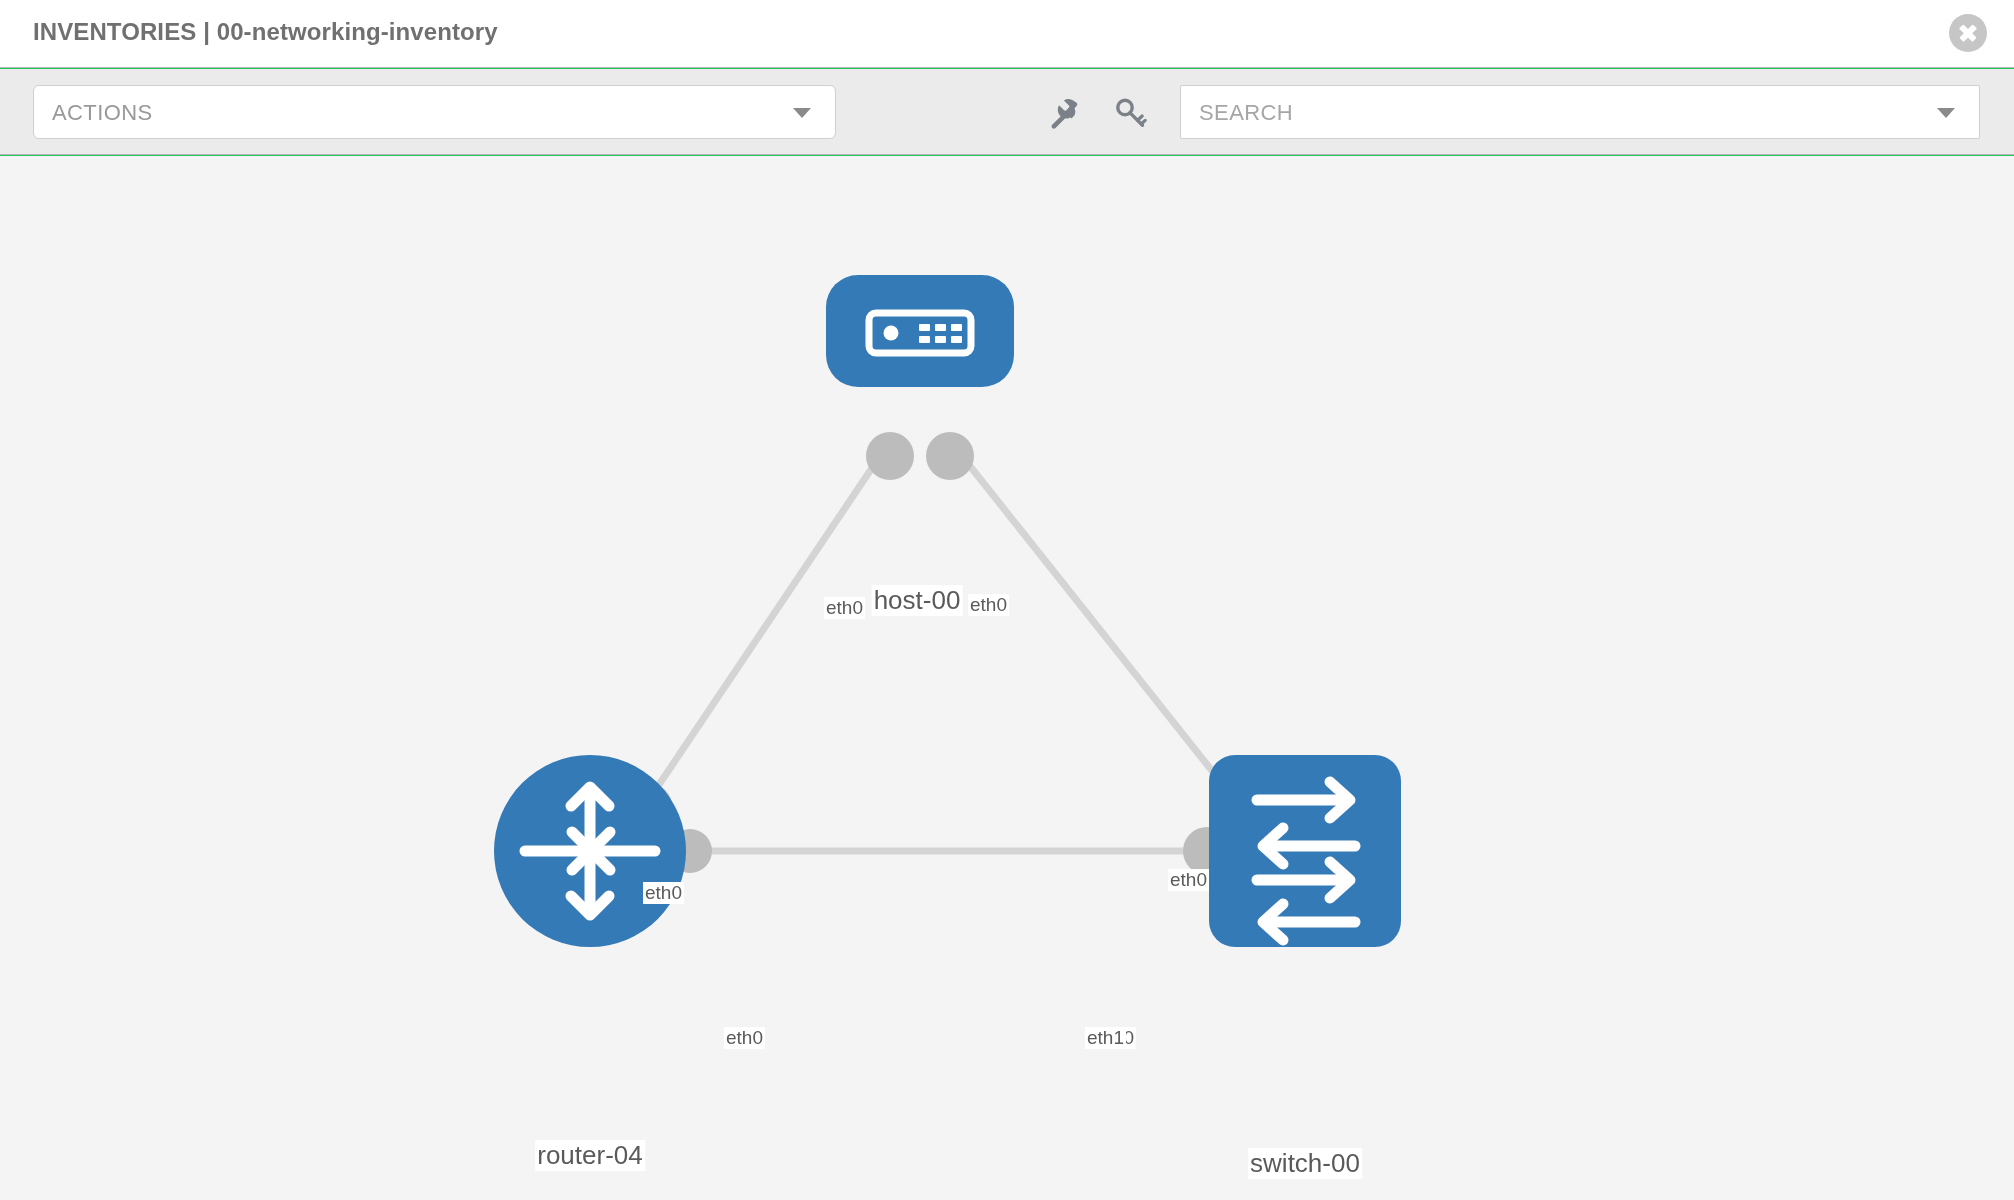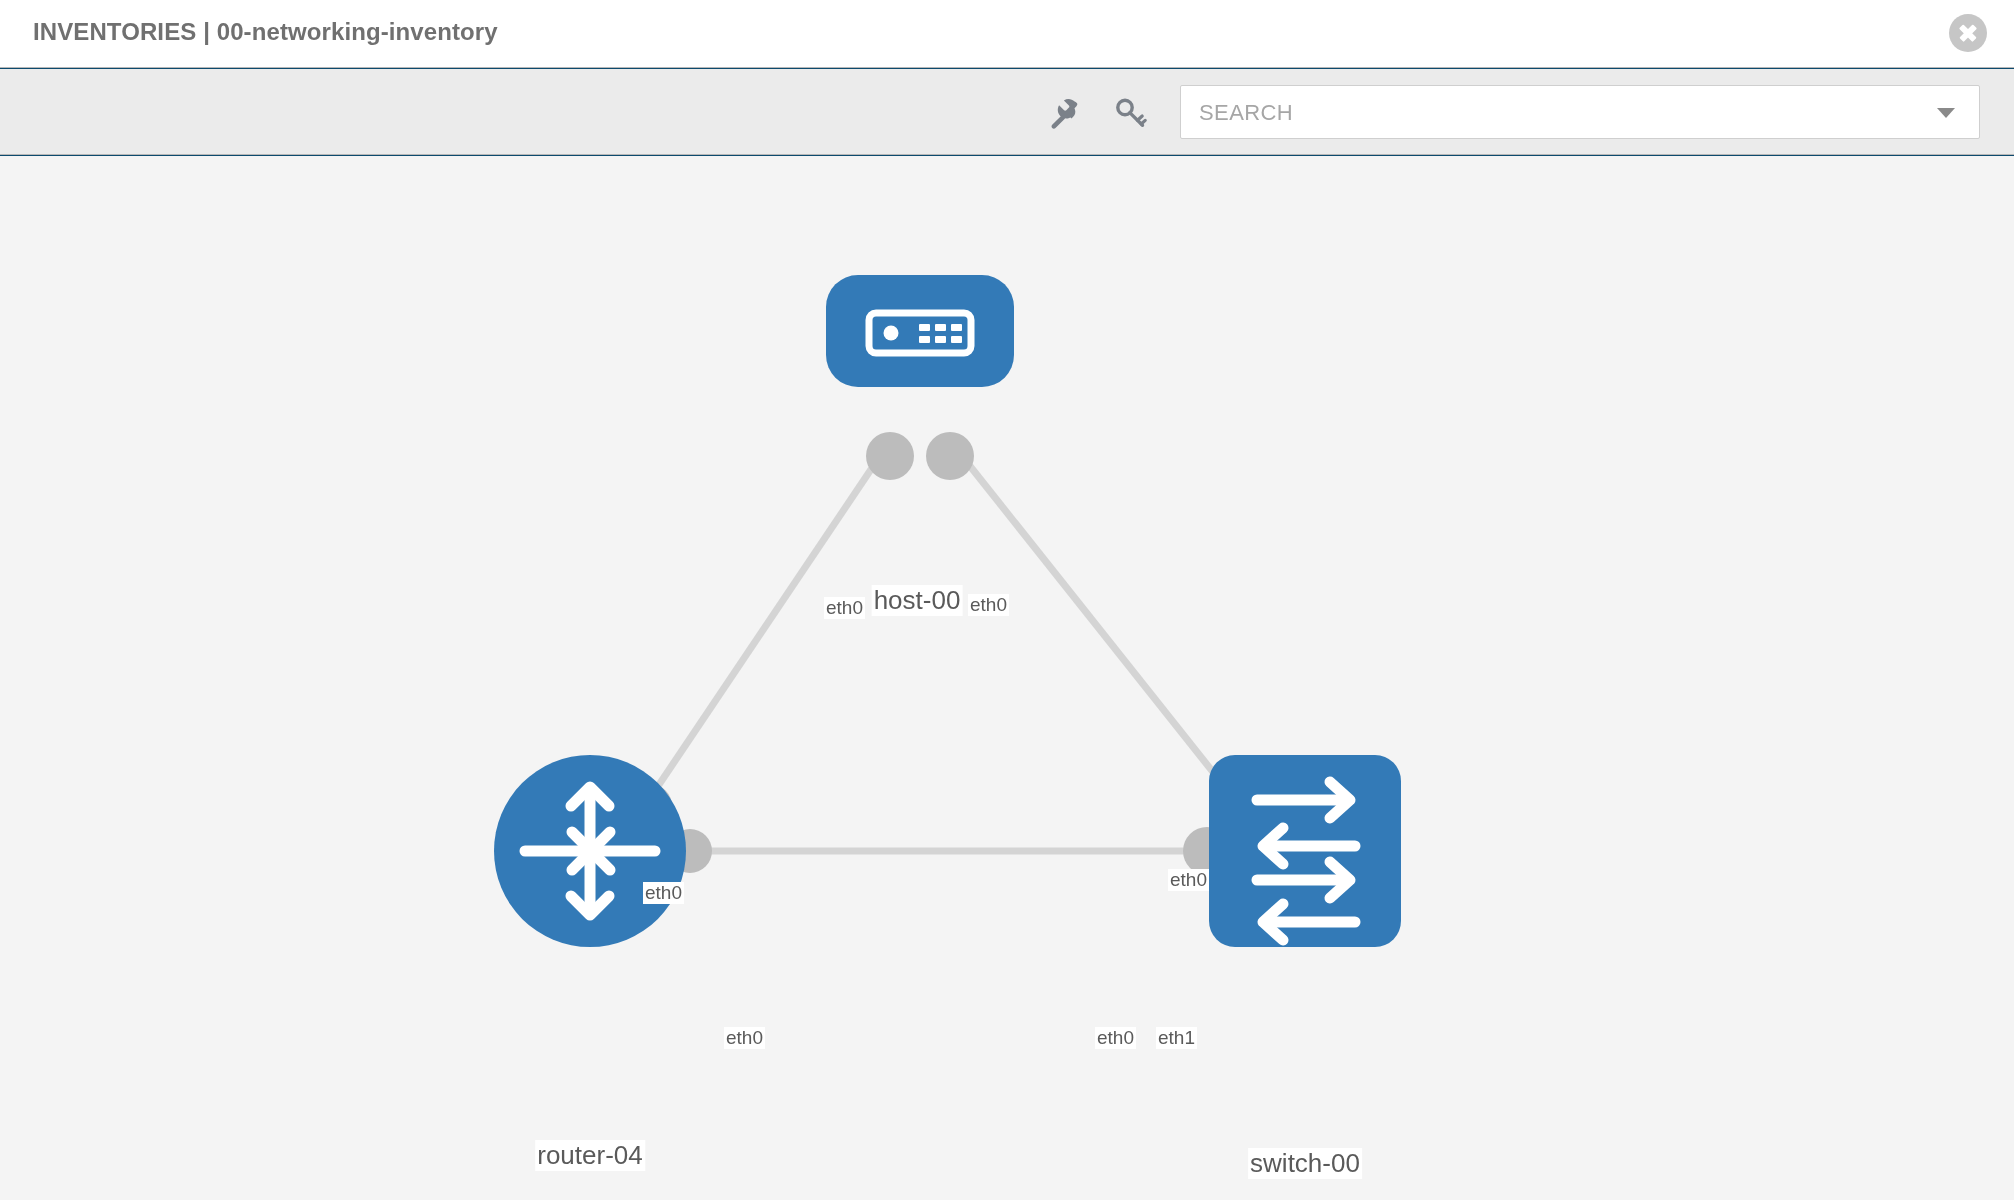--- a/index.html
+++ b/index.html
@@ -9,21 +9,21 @@
     height: 1200px;
     overflow: hidden;
     background: #ffffff;
     font-family: "Liberation Sans", sans-serif;
   }
 
   #app {
     position: relative;
     width: 2014px;
     height: 1200px;
-    background: #0c4a6e;
+    background: #22c55e;
   }
 
   
   .header {
     position: absolute;
     top: 0; left: 0;
     width: 2014px;
     height: 68px;
     background: #ffffff;
     border-bottom: 1px solid #b7b7b7;
@@ -169,20 +169,24 @@
 
 <div id="app">
 
   <div class="header">
     <div class="header-title">INVENTORIES | 00-networking-inventory</div>
     <div class="close-btn"></div>
   </div>
 
   <div class="toolbar">
 
+    <div class="actions-select">
+      <span class="actions-label">ACTIONS</span>
+      <span class="caret"></span>
+    </div>
 
     <span class="tool-icon wrench">
       <svg width="36" height="36" viewBox="0 0 36 36">
         <path d="M28.6 6.6c-2.9-2.9-7.4-3.3-10.7-1.2l5.0 5.0c0.6 0.6 0.6 1.6 0 2.2l-2.6 2.6c-0.6 0.6-1.6 0.6-2.2 0l-5.0-5.0c-2.1 3.3-1.7 7.8 1.2 10.7 2.4 2.4 5.9 3.1 8.9 2.0l1.3-0.5 1.0 1.0 1.9-1.9c1.9-1.9 2.4-4.6 1.5-7.0l-0.4-1.2 1.2-1.2c2.4-2.4 2.3-3.9-1.1-5.5z" fill="#7b8189"></path>
         <path d="M15.8 20.2l-9.6 9.6c-0.9 0.9-0.9 2.4 0 3.3 0.9 0.9 2.4 0.9 3.3 0l9.6-9.6z" fill="#7b8189"></path>
       </svg>
     </span>
 
     <span class="tool-icon key">
       <svg width="36" height="36" viewBox="0 0 36 36">
@@ -274,20 +278,20 @@
         </g>
       </g>
     </svg>
 
     <span class="iface-label" style="left:824px;  top:441px;">eth0</span>
     <span class="iface-label" style="left:968px;  top:438px;">eth0</span>
     <span class="iface-label" style="left:643px;  top:726px;">eth0</span>
     <span class="iface-label" style="left:1168px; top:713px;">eth0</span>
     <span class="iface-label" style="left:724px;  top:871px;">eth0</span>
     <span class="iface-label" style="left:1095px; top:871px;">eth0</span>
-    <span class="iface-label" style="left:1156px; top:871px;">eth1</span>
+    <span class="iface-label" style="left:1085px; top:871px;">eth1</span>
 
     <span class="node-label" style="left:917px;  top:429px;text-align:center;">host-00</span>
     <span class="node-label" style="left:590px;  top:984px;">router-04</span>
     <span class="node-label" style="left:1305px; top:992px;">switch-00</span>
 
   </div>
 </div>
 
 </body></html>

